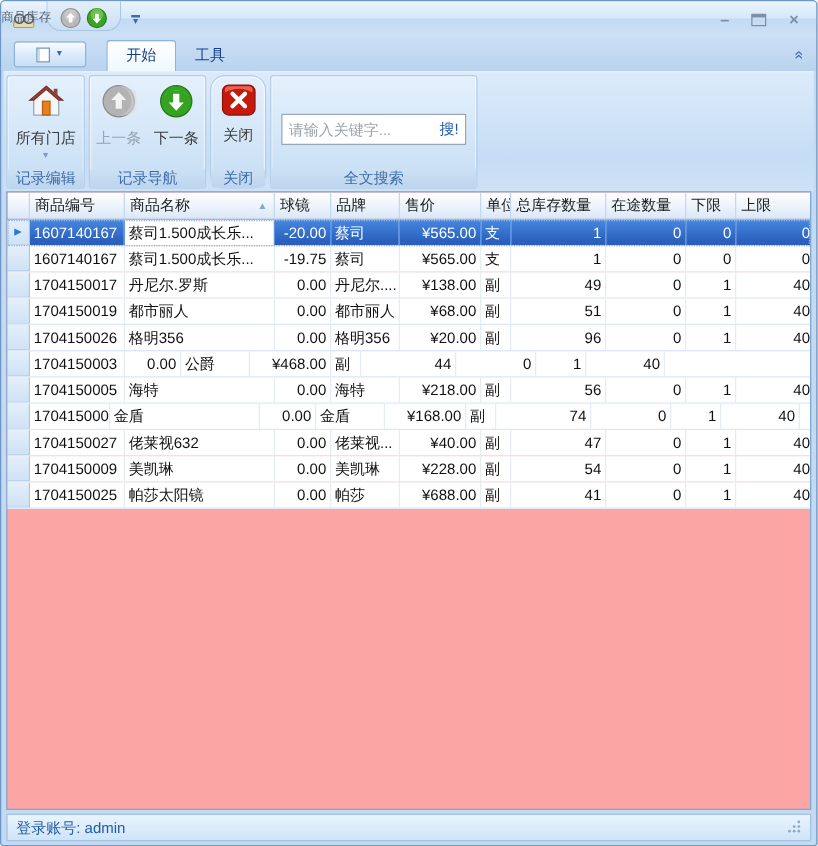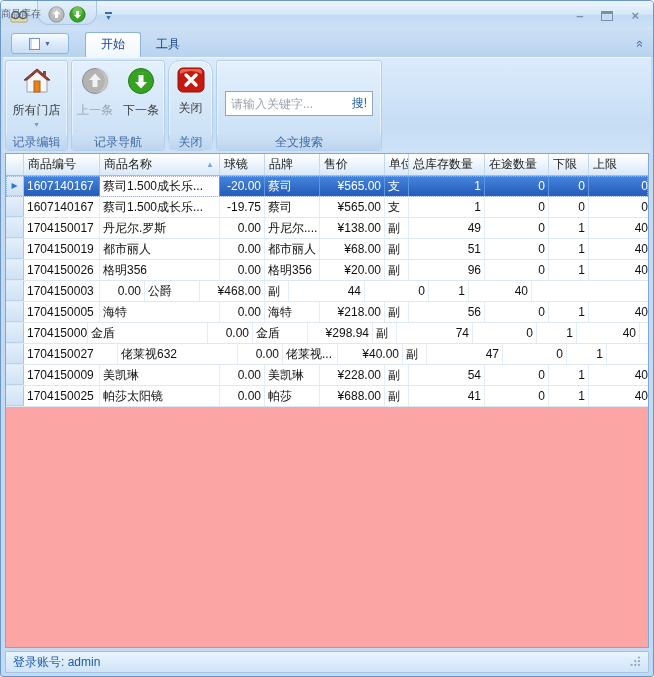--- a/index.html
+++ b/index.html
@@ -309,30 +309,30 @@
           <div class="cell ta-r" style="width: 64px;">0</div>
           <div class="cell ta-r" style="width: 40px;">1</div>
           <div class="cell ta-r" style="width: 63px;">40</div>
         </div>
         <div class="row">
           <div class="ind" style="width: 18px;"></div>
           <div class="cell" style="width: 64px;">1704150006</div>
           <div class="cell" style="width: 120px;">金盾</div>
           <div class="cell ta-r" style="width: 45px;">0.00</div>
           <div class="cell" style="width: 55px;">金盾</div>
-          <div class="cell ta-r" style="width: 65px;">¥298.94</div>
+          <div class="cell ta-r" style="width: 65px;">¥168.00</div>
           <div class="cell" style="width: 24px;">副</div>
           <div class="cell ta-r" style="width: 76px;">74</div>
           <div class="cell ta-r" style="width: 64px;">0</div>
           <div class="cell ta-r" style="width: 40px;">1</div>
           <div class="cell ta-r" style="width: 63px;">40</div>
         </div>
         <div class="row">
           <div class="ind" style="width: 18px;"></div>
-          <div class="cell" style="width: 94px;">1704150027</div>
+          <div class="cell" style="width: 76px;">1704150027</div>
           <div class="cell" style="width: 120px;">佬莱视632</div>
           <div class="cell ta-r" style="width: 45px;">0.00</div>
           <div class="cell" style="width: 55px;">佬莱视...</div>
           <div class="cell ta-r" style="width: 65px;">¥40.00</div>
           <div class="cell" style="width: 24px;">副</div>
           <div class="cell ta-r" style="width: 76px;">47</div>
           <div class="cell ta-r" style="width: 64px;">0</div>
           <div class="cell ta-r" style="width: 40px;">1</div>
           <div class="cell ta-r" style="width: 63px;">40</div>
         </div>

